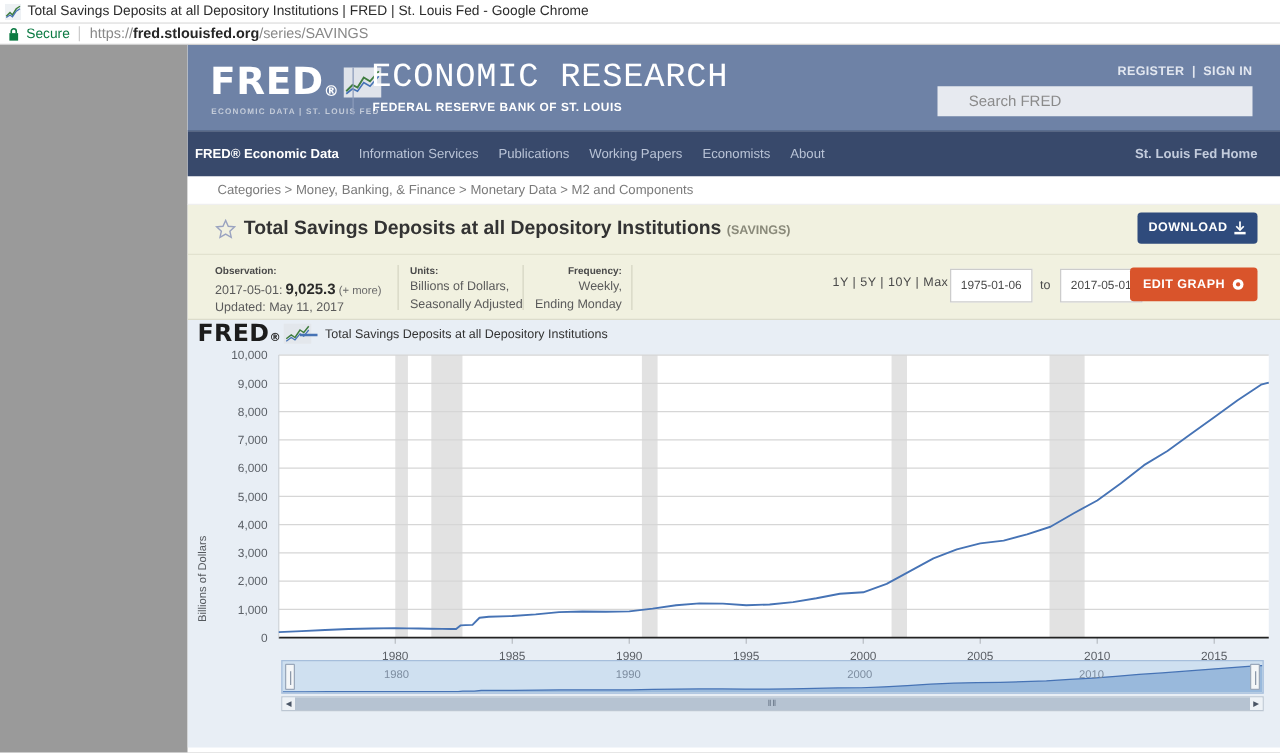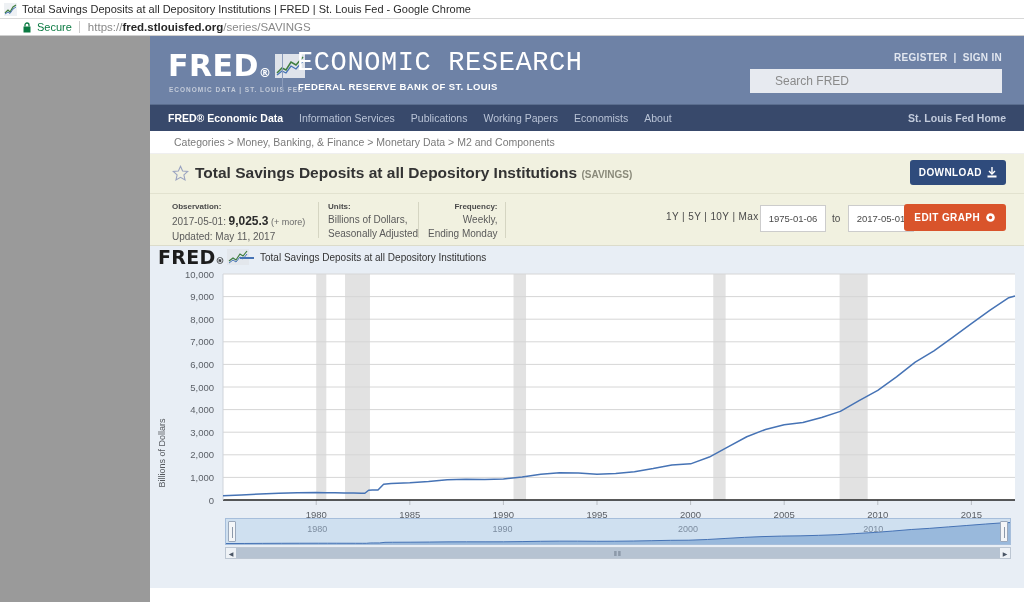--- a/index.html
+++ b/index.html
@@ -30,21 +30,21 @@
     font-size: 11px;
     color: #2b2b2b;
     white-space: nowrap;
     line-height: 1;
   }
   .browser-urlbar {
     height: 17px;
     background: #ffffff;
     display: flex;
     align-items: center;
-    padding-left: 22px;
+    padding-left: 6px;
     border-bottom: 1px solid #cfcfcf;
   }
   .lock-icon { margin-right: 5px; display: block; }
   .secure-text {
     font-size: 11px; color: #0b7a42; margin-right: 7px;
   }
   .url-sep {
     width: 1px; height: 12px; background: #cccccc; margin-right: 8px;
   }
   .url-text { font-size: 11.5px; color: #888888; white-space: nowrap; }
@@ -133,25 +133,25 @@
     padding: 0 25px;
     font-size: 12px;
     color: #7b7b7b;
     font-family: "Liberation Sans", sans-serif;
   }
   .mast-search::placeholder { color: #8a8a8a; }
 
   
   .navbar {
     position: relative;
-    height: 26px;
+    height: 36px;
     background: #38496b;
     display: flex;
     align-items: center;
-    padding-left: 18px;
+    padding-left: 6px;
     gap: 16px;
   }
   .navbar .nav-item {
     font-size: 10.5px;
     color: #b9c3d6;
     white-space: nowrap;
     cursor: pointer;
   }
   .navbar .nav-item.active { color: #ffffff; font-weight: 700; }
   .nav-right {

